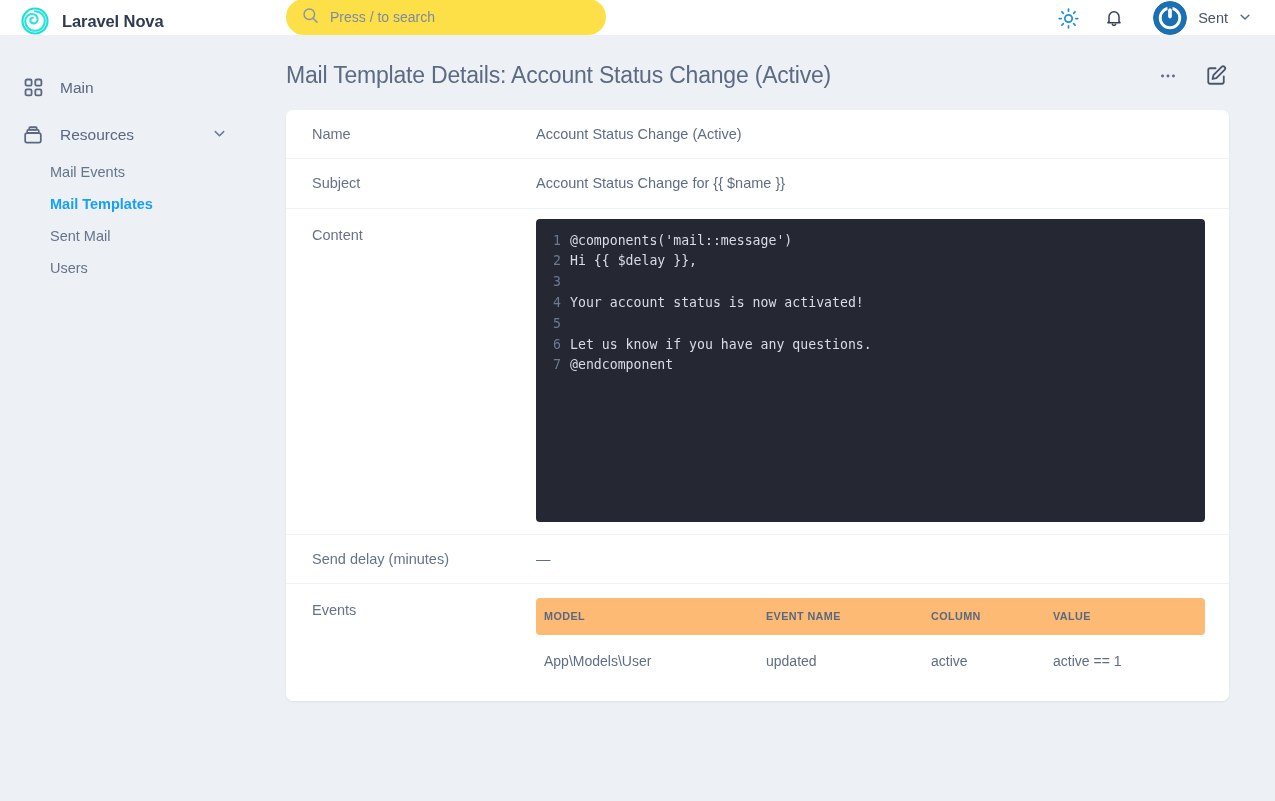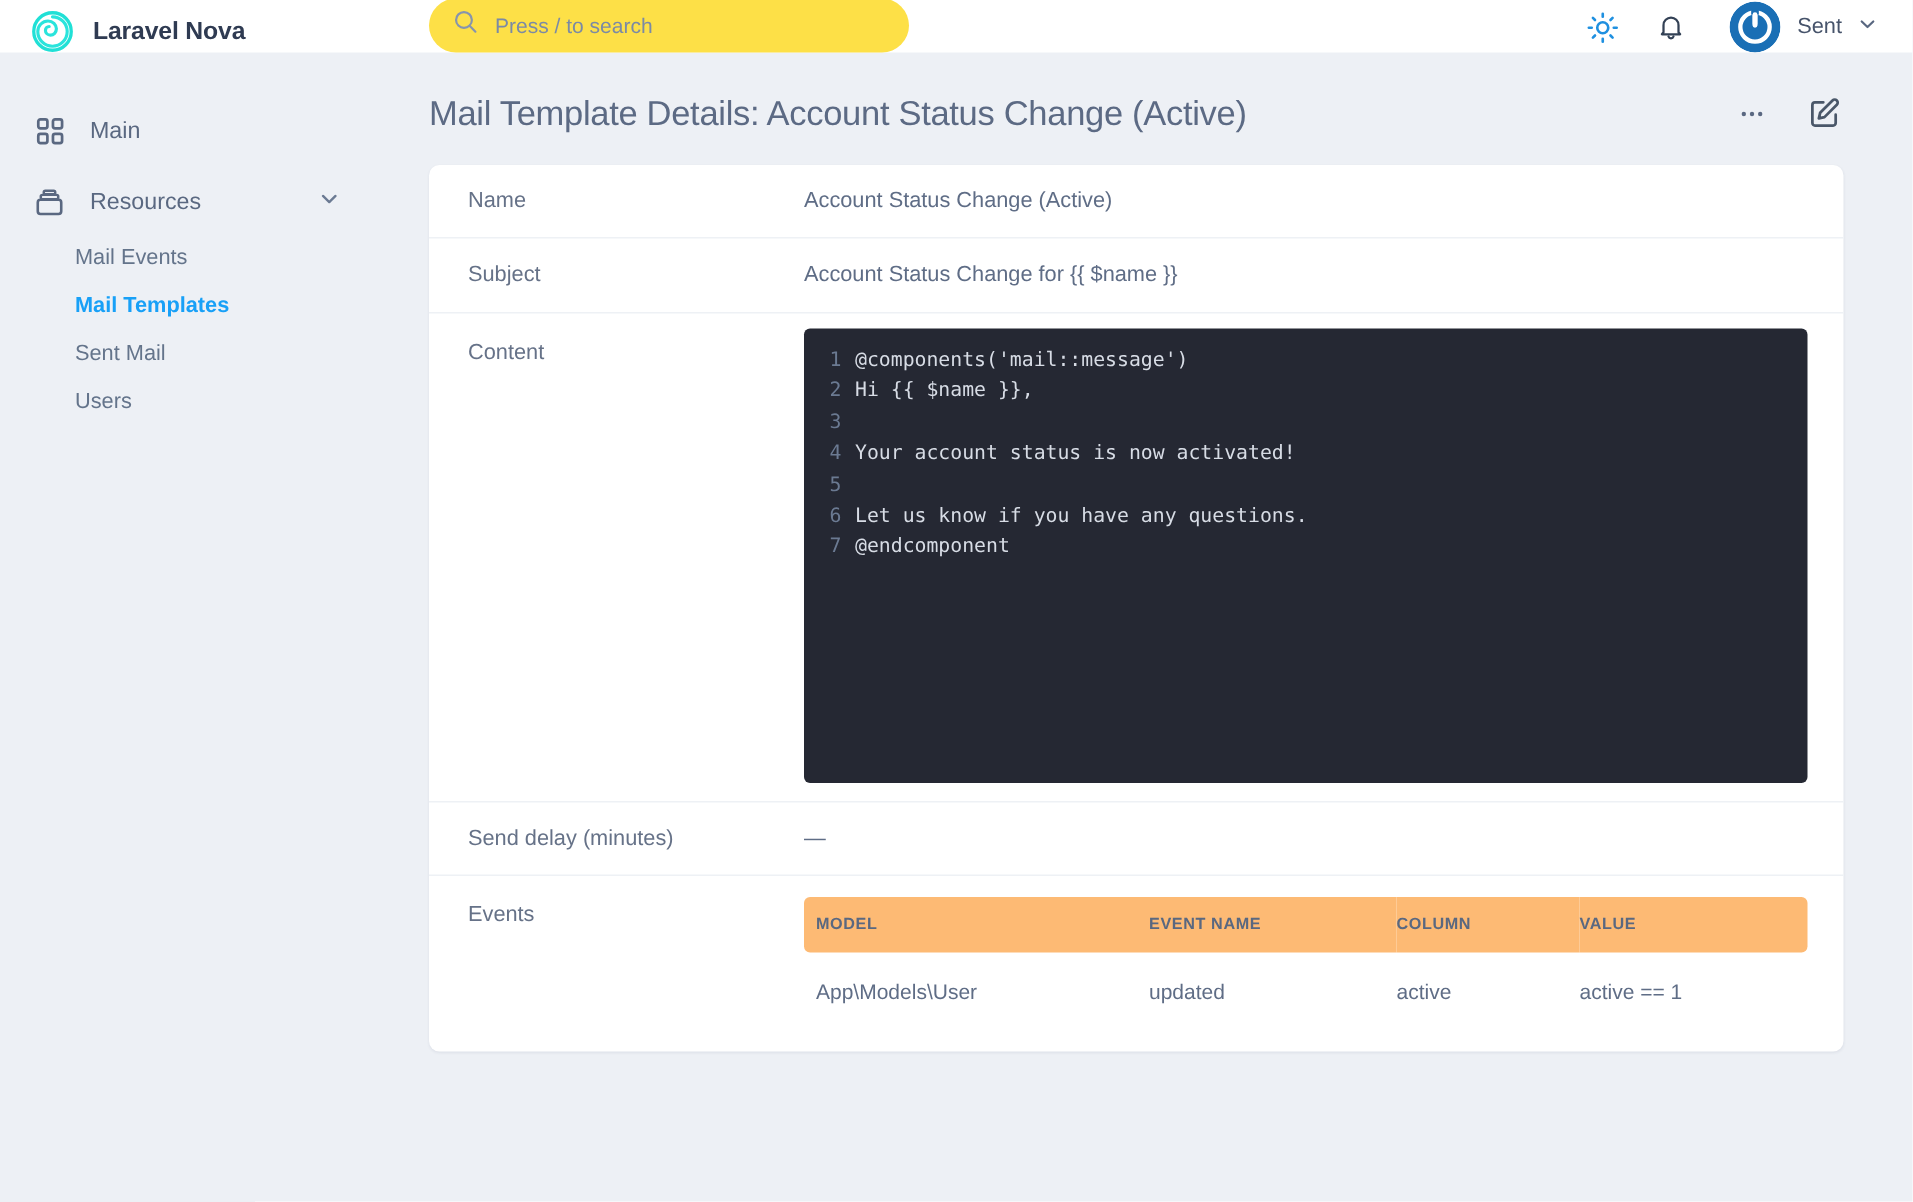--- a/index.html
+++ b/index.html
@@ -384,21 +384,21 @@
       <div class="frow tall">
         <div class="flabel">Content</div>
         <div class="fvalue">
           <div class="code-block">
             <div class="code-line">
               <span class="ln">1</span>
               <span class="lc">@components('mail::message')</span>
             </div>
             <div class="code-line">
               <span class="ln">2</span>
-              <span class="lc">Hi {{ $name }},</span>
+              <span class="lc">Hi {{ $delay }},</span>
             </div>
             <div class="code-line">
               <span class="ln">3</span>
               <span class="lc"></span>
             </div>
             <div class="code-line">
               <span class="ln">4</span>
               <span class="lc">Your account status is now activated!</span>
             </div>
             <div class="code-line">

